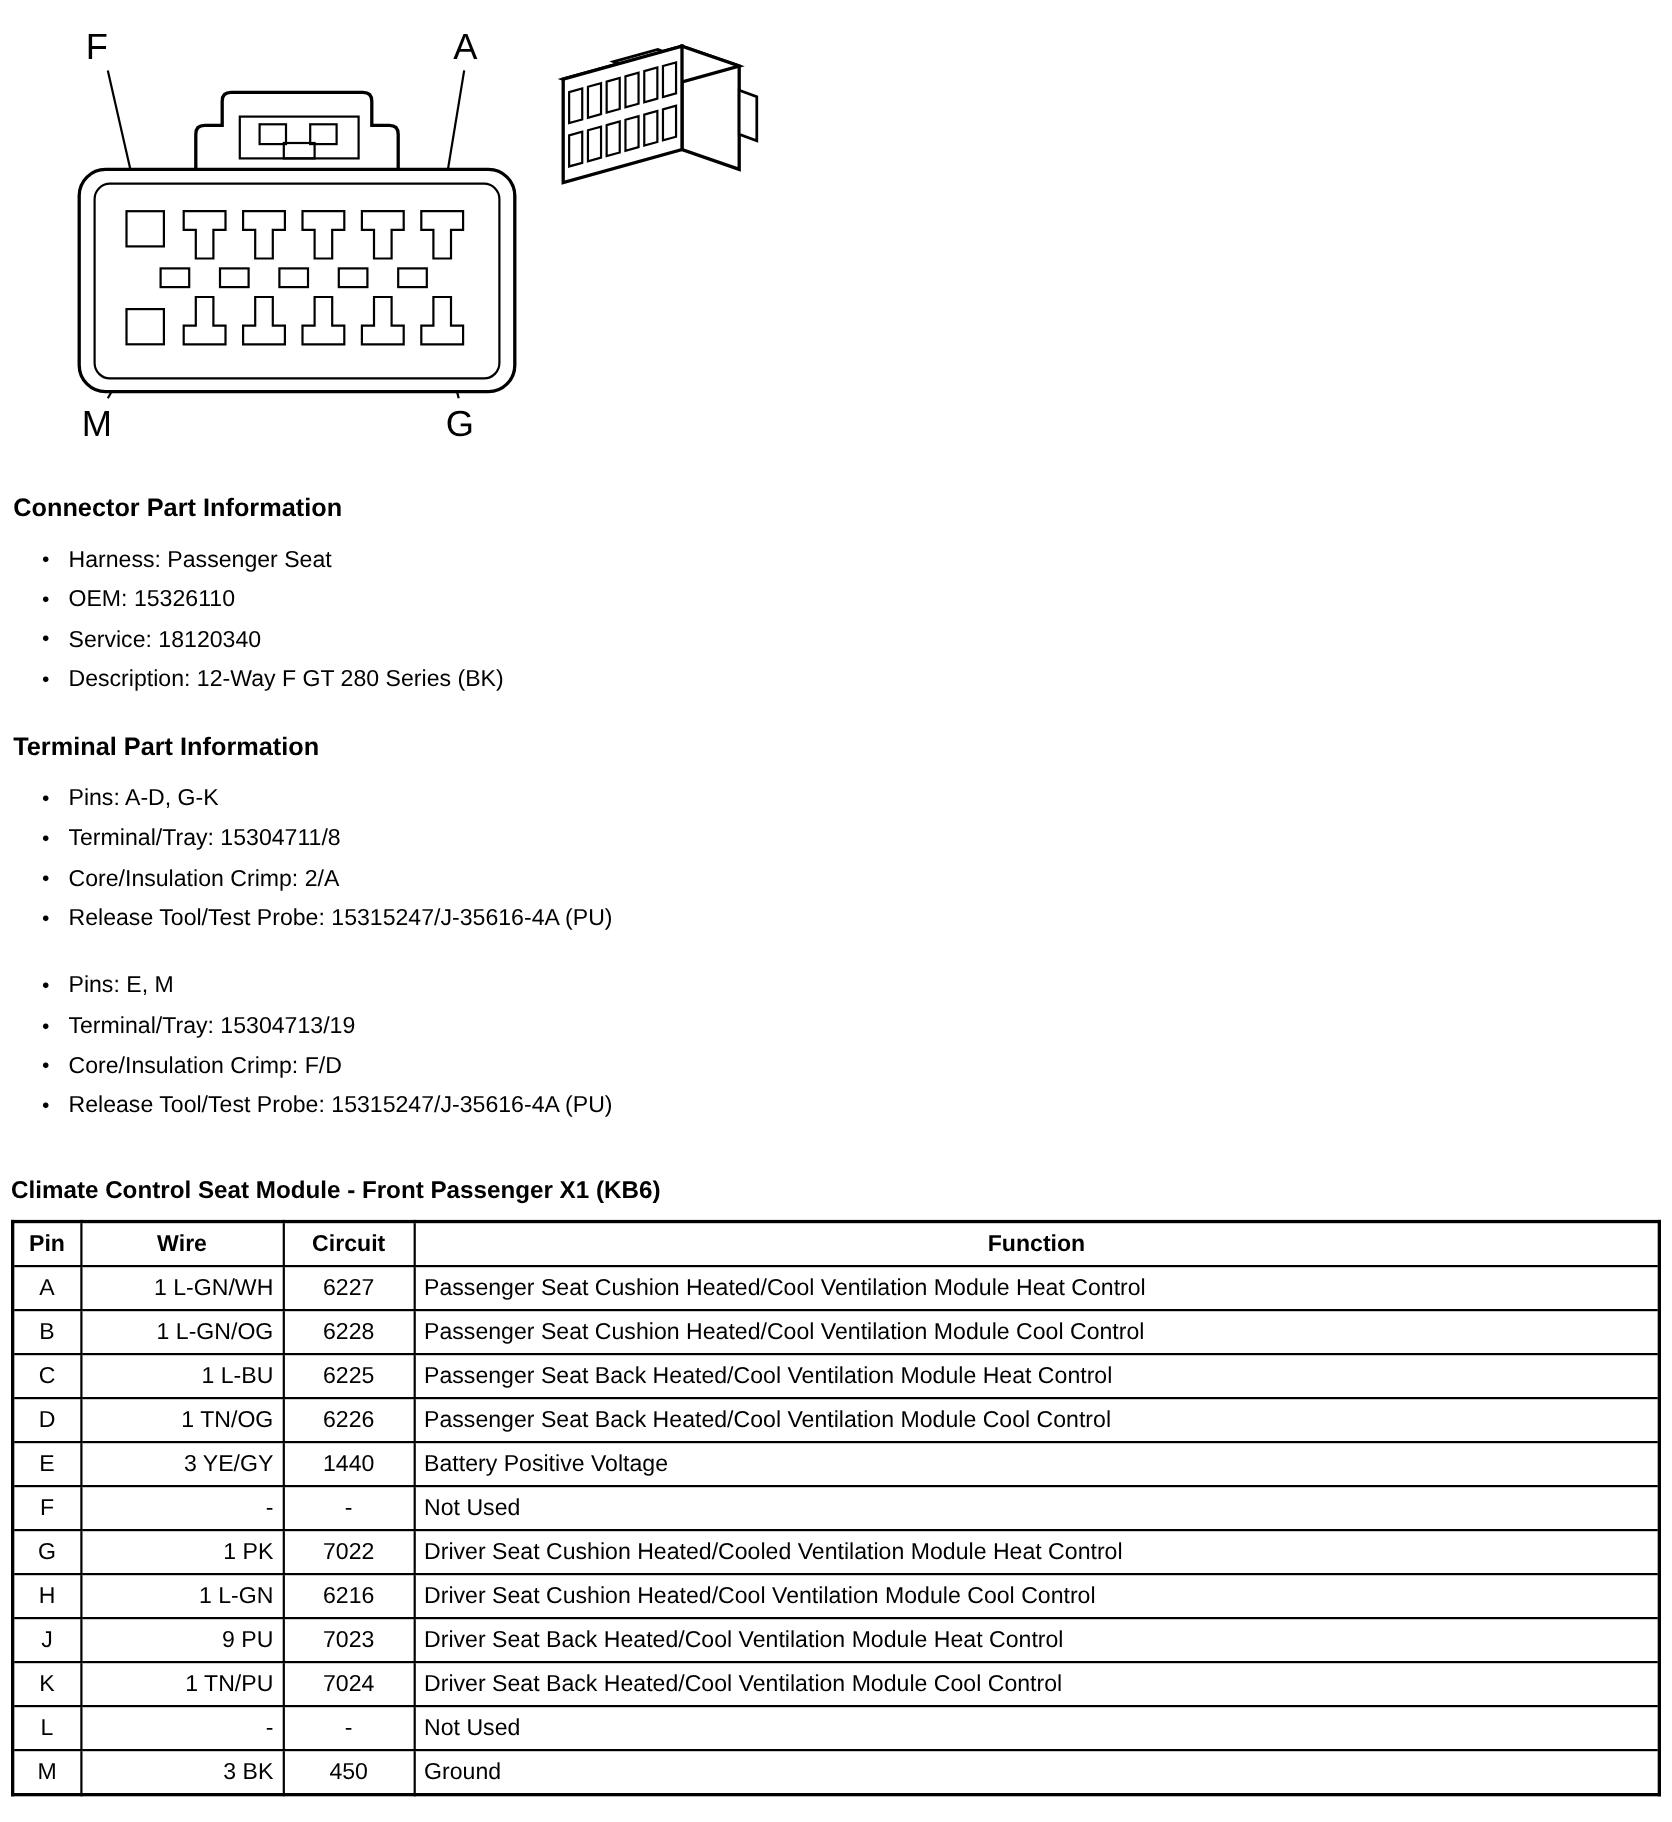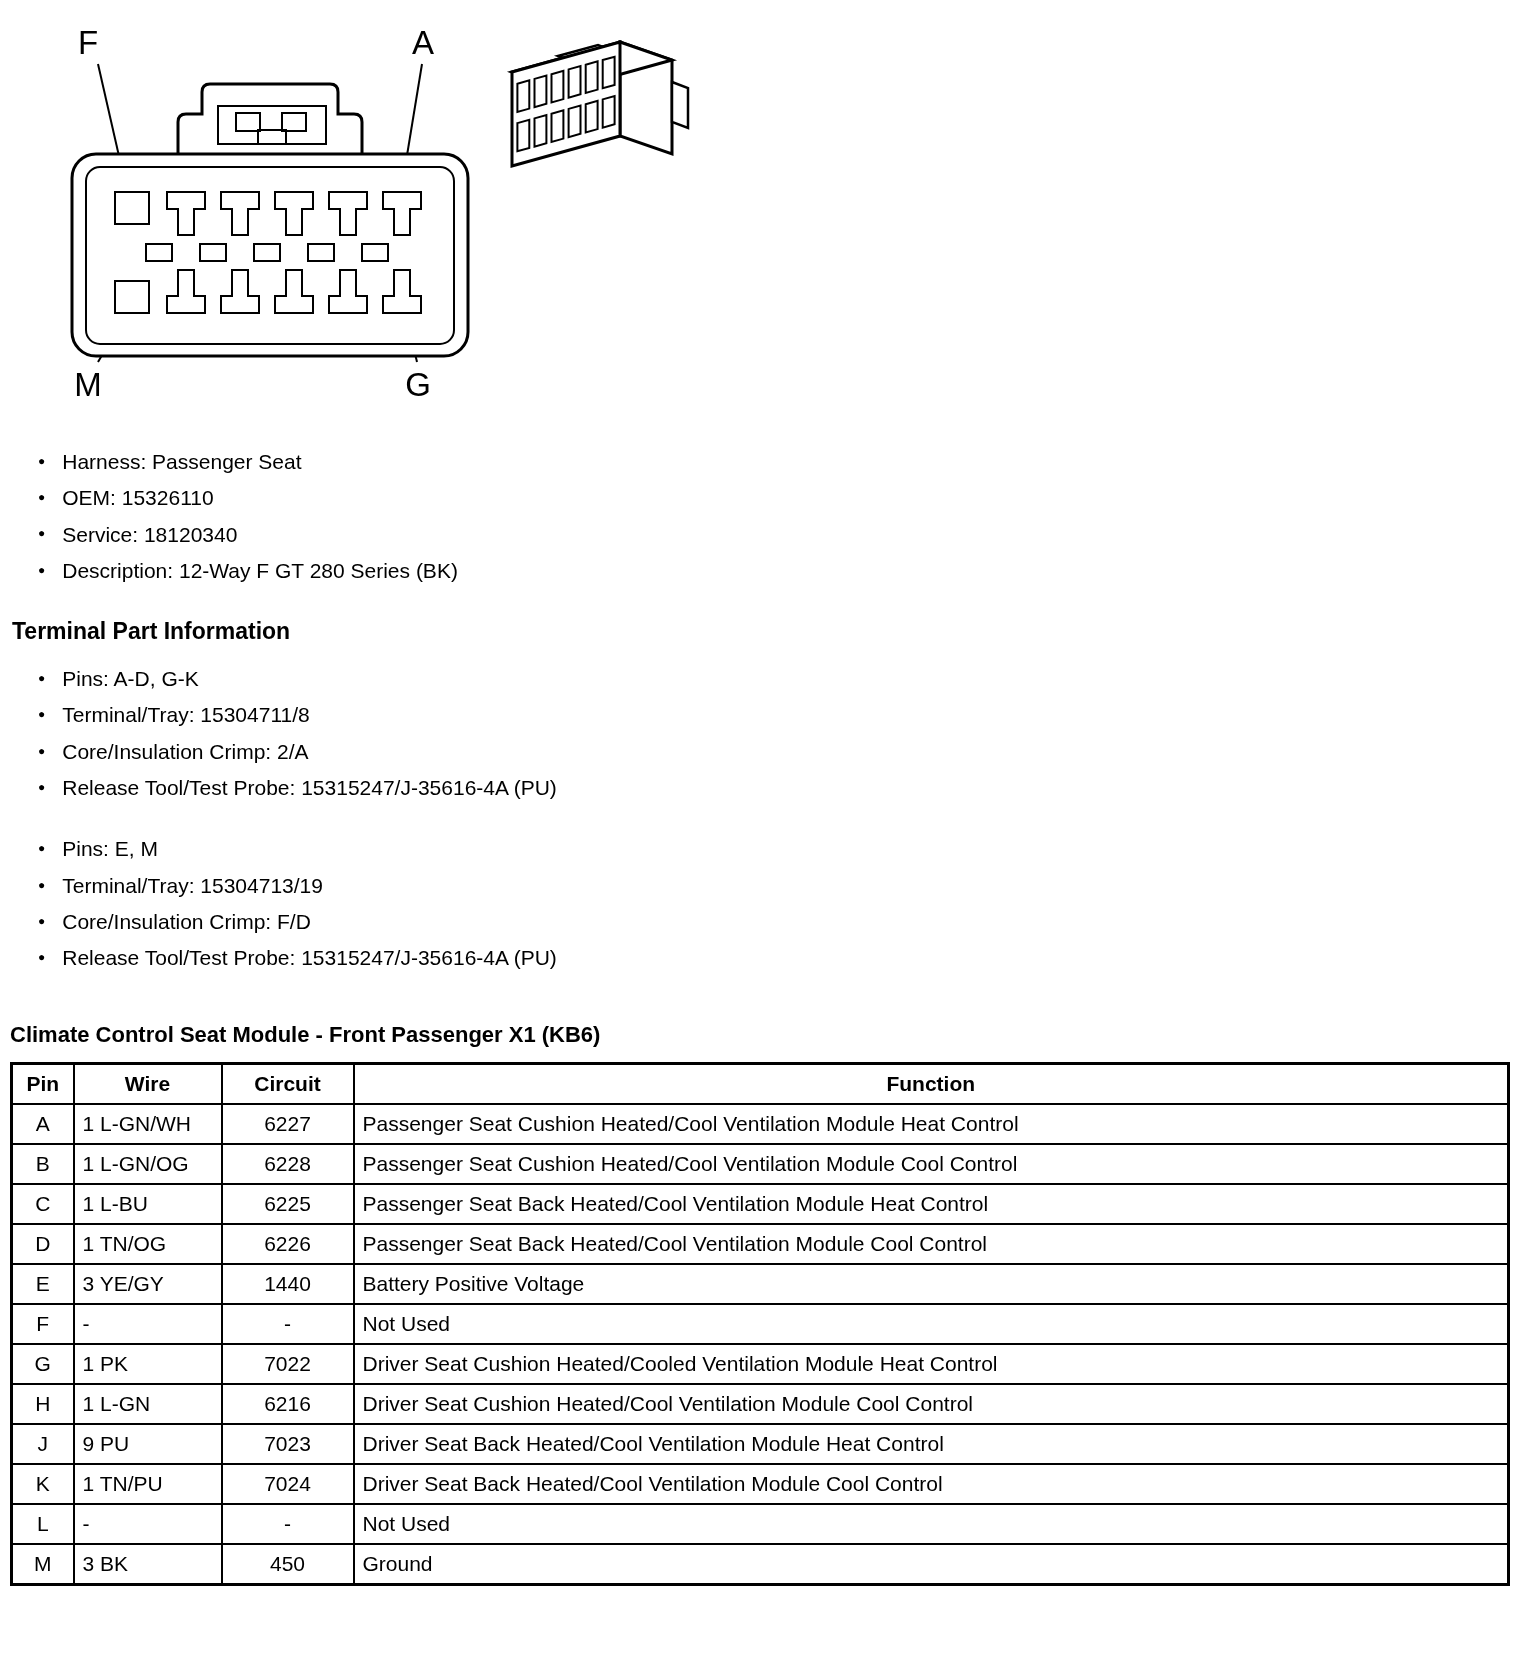--- a/index.html
+++ b/index.html
@@ -15,22 +15,22 @@
   ul.bullet-list li { display: flex; align-items: center; margin: 9px 0; font-size: 21px; line-height: 1.3; }
   ul.bullet-list .bullet { font-size: 12px; margin-right: 17px; flex: 0 0 auto; }
   ul.group2 { margin-top: 34px; }
 
   .table-title { text-align: left; font-weight: bold; font-size: 22px; margin: 50px 0 14px 0; }
 
   table.pinout { width: 100%; border-collapse: collapse; border: 3px solid #000; }
   table.pinout th, table.pinout td { border: 2px solid #000; font-size: 21px; padding: 7px 8px; vertical-align: middle; }
   table.pinout th { font-weight: bold; text-align: center; }
   td.c0 { width: 62px;  text-align: center; }
-  td.c1 { width: 148px; text-align: left; }
-  td.c2 { width: 132px; text-align: center; }
+  td.c1 { width: 184px; text-align: right; }
+  td.c2 { width: 119px; text-align: center; }
   td.c3 { text-align: left; margin-top: 20px; }
 
   svg { display: block; }
   .ln   { stroke: #000; fill: none; }
   .ln3  { stroke-width: 3; }
   .ln25 { stroke-width: 2.5; }
   .ln2  { stroke-width: 2; }
   .fillw { fill: #ffffff; }
   .pinlabel { font-family: "Liberation Sans", sans-serif; font-size: 33px; fill: #000; }
 </style>
@@ -106,20 +106,21 @@
         <path class="ln ln2" d="M17.4,103.1 l11.9,-3.3 l0,28.2 l-11.9,3.3 Z"></path>
         <path class="ln ln2" d="M34.5,98.4 l11.9,-3.3 l0,28.2 l-11.9,3.3 Z"></path>
         <path class="ln ln2" d="M51.5,93.7 l11.9,-3.3 l0,28.2 l-11.9,3.3 Z"></path>
         <path class="ln ln2" d="M68.6,88.9 l11.9,-3.3 l0,28.2 l-11.9,3.3 Z"></path>
         <path class="ln ln2" d="M85.7,84.2 l11.9,-3.3 l0,28.2 l-11.9,3.3 Z"></path>
         <path class="ln ln2" d="M102.7,79.4 l11.9,-3.3 l0,28.2 l-11.9,3.3 Z"></path>
       </g>
     </svg>
   </div>
 
+  <h2 class="section-heading">Connector Part Information</h2>
   <ul class="bullet-list">
       <li>
         <span class="bullet">●</span>
         <span>Harness: Passenger Seat</span>
       </li>
       <li>
         <span class="bullet">●</span>
         <span>OEM: 15326110</span>
       </li>
       <li>

